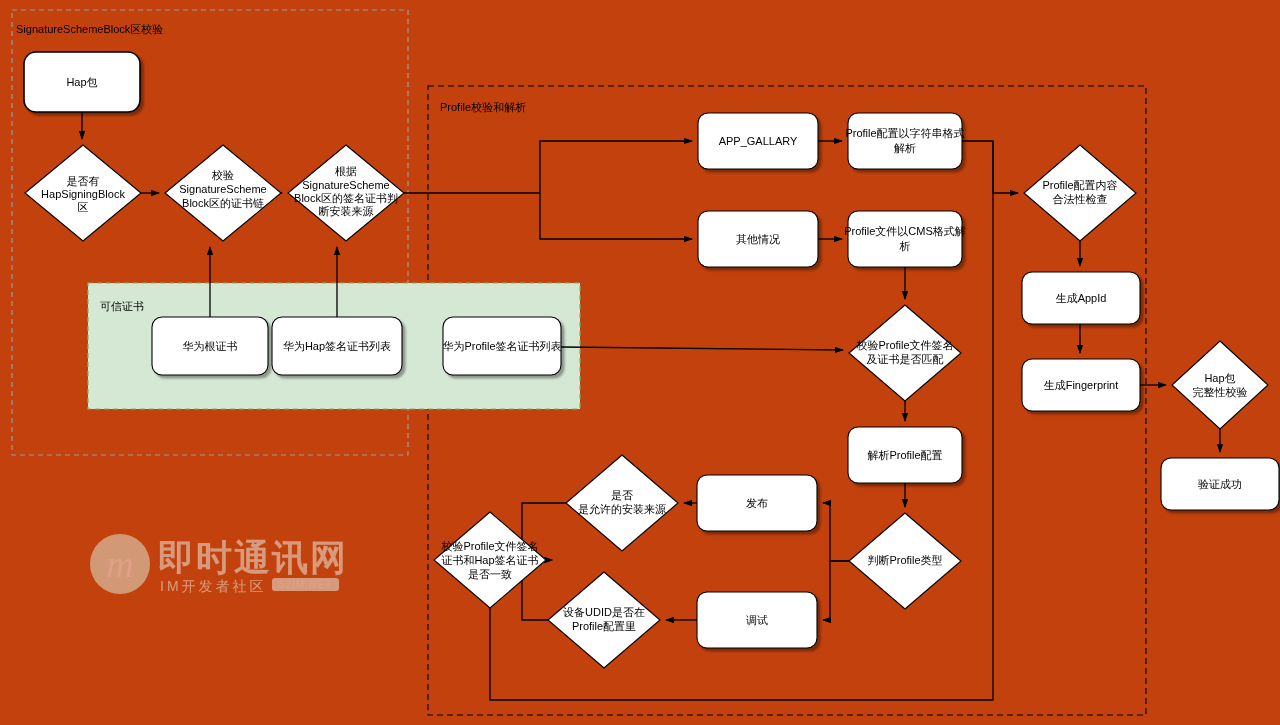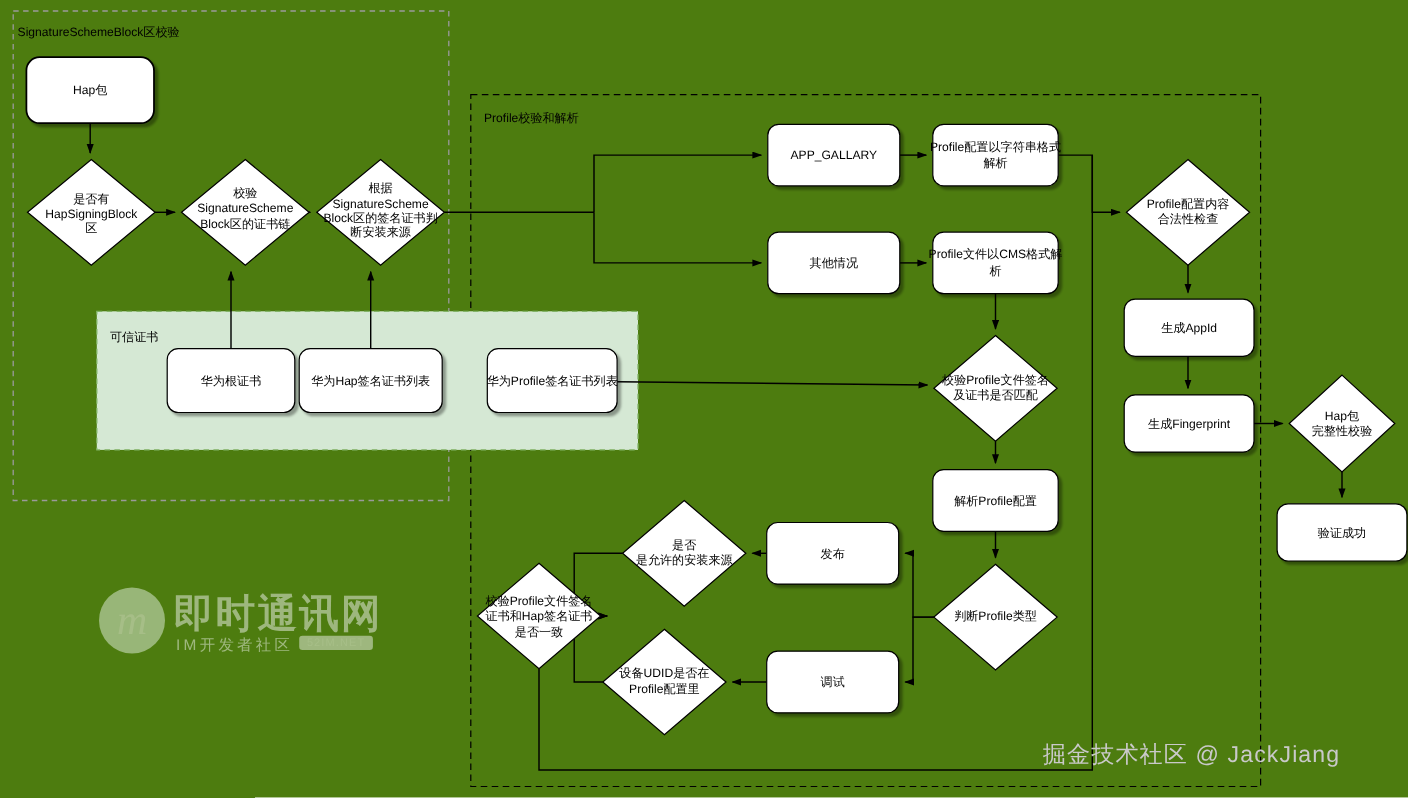--- a/index.html
+++ b/index.html
@@ -1,18 +1,18 @@
 <!DOCTYPE html>
 <html><head>
 <meta charset="utf-8">
 <style>
   html,body{margin:0;padding:0;background:#ffffff;}
   body{width:1280px;height:725px;overflow:hidden;
        font-family:"Liberation Sans","DejaVu Sans",sans-serif;}
-  #stage{position:relative;width:1280px;height:725px;background:#4d7c0f;}
+  #stage{position:relative;width:1280px;height:725px;background:#c2410c;}
   svg{position:absolute;left:0;top:0;width:1280px;height:725px;}
   .node-label{font-size:11px;fill:#000;text-anchor:middle;dominant-baseline:middle;}
   .group-label{font-size:11px;fill:#000;}
   .wm-im{position:absolute;left:90px;top:528px;width:300px;height:74px;
          opacity:.5;pointer-events:none;}
   .wm-im-circle{position:absolute;left:0;top:6px;width:60px;height:60px;border-radius:50%;
          background:#e3f0e0;}
   .wm-im-m{position:absolute;left:0;top:6px;width:60px;height:60px;line-height:60px;
          text-align:center;font-size:38px;font-style:italic;color:#fff;
          font-family:"Liberation Serif",serif;}
@@ -243,15 +243,14 @@
   </svg>
 
   <div class="wm-im">
     <div class="wm-im-circle"></div>
     <div class="wm-im-m">m</div>
     <div class="wm-im-t1">即时通讯网</div>
     <div class="wm-im-t2">IM开发者社区</div>
     <div class="wm-im-pill">52IM.NET</div>
   </div>
 
-  <div class="wm-jj">掘金技术社区 @ JackJiang</div>
 
 </div>
 
 </body></html>

